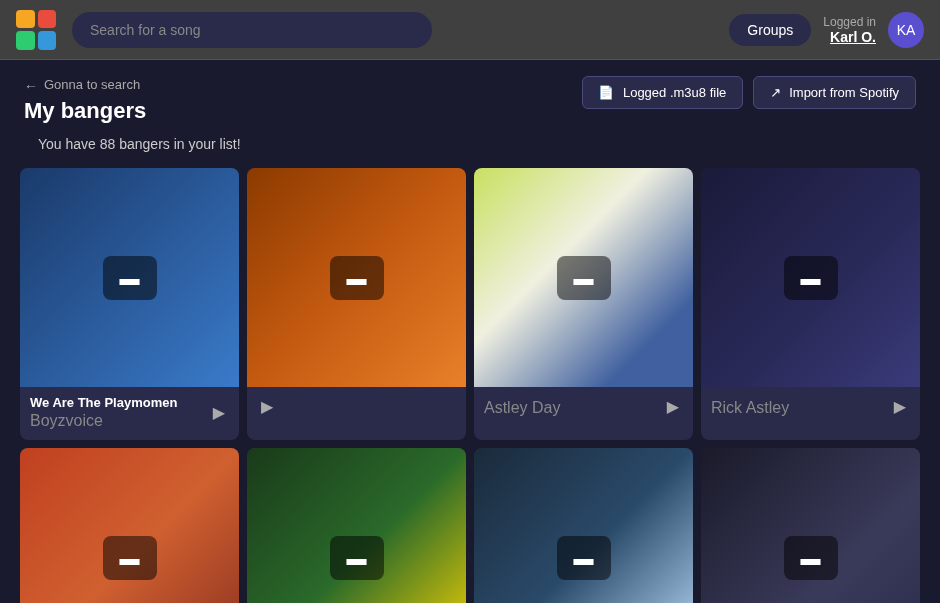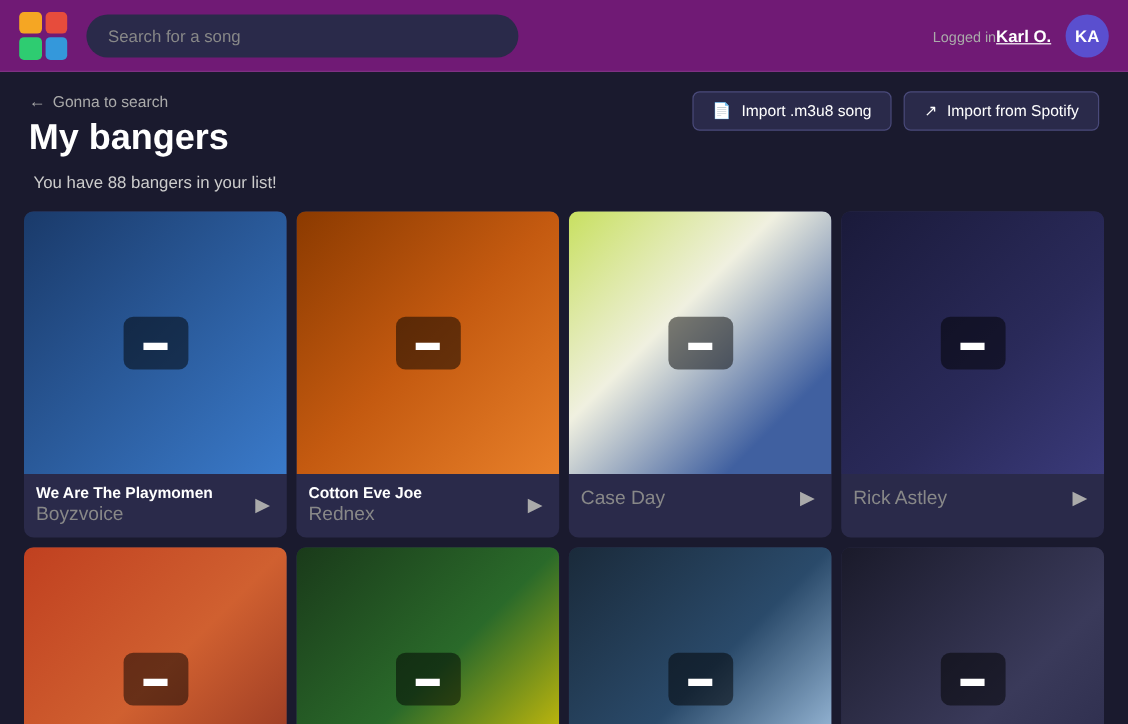--- a/index.html
+++ b/index.html
@@ -7,21 +7,21 @@
       font-family: -apple-system, BlinkMacSystemFont, 'Segoe UI', sans-serif;
       background: #1a1a2e;
       color: #fff;
       width: 940px;
       min-height: 603px;
       overflow-x: hidden;
     }
 
     
     .header {
-      background: #701a75;
+      background: #404040;
       display: flex;
       align-items: center;
       padding: 8px 16px;
       gap: 16px;
       border-bottom: 1px solid rgba(255,255,255,0.1);
       height: 60px;
     }
     .logo {
       width: 40px;
       height: 40px;
@@ -61,34 +61,35 @@
       color: #fff;
       padding: 8px 18px;
       font-size: 14px;
       cursor: pointer;
     }
     .nav-btn.active {
       background: #3a3a6a;
     }
     .login-info {
       display: flex;
+      flex-direction: column;
       align-items: flex-end;
       font-size: 12px;
       color: #aaa;
     }
     .login-info .name { color: #fff; font-weight: 600; font-size: 14px; text-decoration: underline; }
     .avatar {
       width: 36px;
       height: 36px;
       background: #5a4fcf;
       border-radius: 50%;
       display: flex;
       align-items: center;
       justify-content: center;
-      font-weight: 700;
+      font-weight: 400;
       font-size: 14px;
       color: #fff;
     }
 
     
     .sub-header {
       padding: 16px 24px 8px;
       display: flex;
       align-items: flex-start;
       justify-content: space-between;
@@ -98,21 +99,21 @@
       align-items: center;
       gap: 6px;
       color: #aaa;
       font-size: 13px;
       cursor: pointer;
       margin-bottom: 6px;
       text-decoration: none;
     }
     .back-arrow { font-size: 14px; }
     .page-title {
-      font-size: 30px;
+      font-size: 22px;
       font-weight: 700;
       color: #fff;
     }
     .import-buttons {
       display: flex;
       gap: 10px;
     }
     .import-btn {
       background: #2a2a4a;
       border: 1px solid #4a4a7a;
@@ -121,21 +122,21 @@
       padding: 8px 16px;
       font-size: 13px;
       cursor: pointer;
       display: flex;
       align-items: center;
       gap: 8px;
     }
 
     
     .count-text {
-      padding: 4px 28px 12px;
+      padding: 4px 38px 12px;
       font-size: 14px;
       color: #ccc;
     }
 
     
     .songs-grid {
       display: grid;
       grid-template-columns: repeat(4, 1fr);
       gap: 0;
       padding: 0 16px;
@@ -246,40 +247,41 @@
   <div class="logo">
     <div class="logo-cell" style="background:#f5a623;"></div>
     <div class="logo-cell" style="background:#e74c3c;"></div>
     <div class="logo-cell" style="background:#2ecc71;"></div>
     <div class="logo-cell" style="background:#3498db;"></div>
   </div>
   <div class="search-bar">
     <input type="text" placeholder="Search for a song" style="">
   </div>
   <div class="header-right">
+    <button class="nav-btn">Groups</button>
     <div class="login-info">
       <span>Logged in</span>
       <span class="name">Karl O.</span>
     </div>
     <div class="avatar">KA</div>
   </div>
 </header>
 
 <div class="sub-header">
   <div>
     <a class="back-link">
       <span class="back-arrow">←</span>
       <span>Gonna to search</span>
     </a>
     <h1 class="page-title">My bangers</h1>
   </div>
   <div class="import-buttons">
     <button class="import-btn">
       <span>📄</span>
-      <span>Import .m3u8 song</span>
+      <span>Logged .m3u8 file</span>
     </button>
     <button class="import-btn">
       <span>↗</span>
       <span>Import from Spotify</span>
     </button>
   </div>
 </div>
 
 <div class="count-text">You have 88 bangers in your list!</div>
 
@@ -306,40 +308,36 @@
     <div class="album-art">
       <div class="album-art-bg art-rednex"></div>
       <div class="remove-overlay">
         <span class="remove-icon">▬</span>
       </div>
       <div class="play-overlay">
         <div class="play-btn">▶</div>
       </div>
     </div>
     <div class="song-info">
-      <div class="song-text">
-        <div class="song-name">Cotton Eve Joe</div>
-        <div class="song-artist">Rednex</div>
-      </div>
       <button class="play-inline-btn">▶</button>
     </div>
   </div>
     <div class="song-card">
     <div class="album-art">
       <div class="album-art-bg art-greenday"></div>
       <div class="remove-overlay">
         <span class="remove-icon">▬</span>
       </div>
       <div class="play-overlay">
         <div class="play-btn">▶</div>
       </div>
     </div>
     <div class="song-info">
       <div class="song-text">
-        <div class="song-artist">Case Day</div>
+        <div class="song-artist">Astley Day</div>
       </div>
       <button class="play-inline-btn">▶</button>
     </div>
   </div>
     <div class="song-card">
     <div class="album-art">
       <div class="album-art-bg art-rickastley"></div>
       <div class="remove-overlay">
         <span class="remove-icon">▬</span>
       </div>

